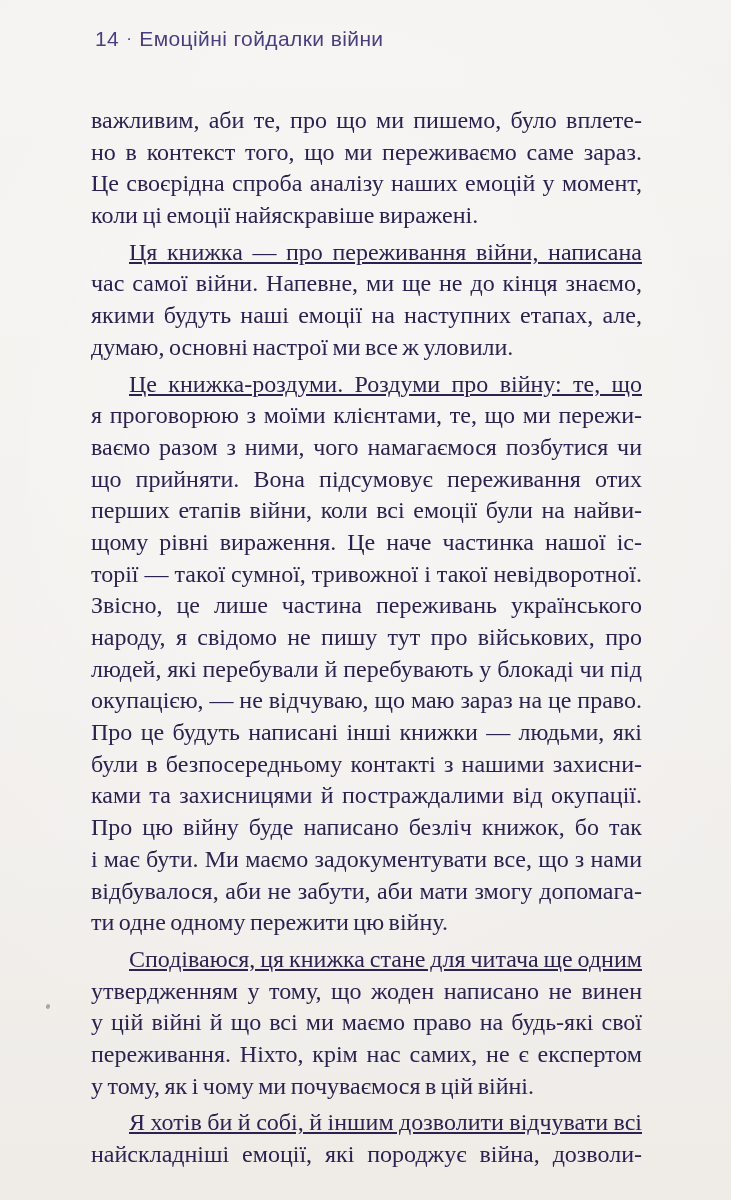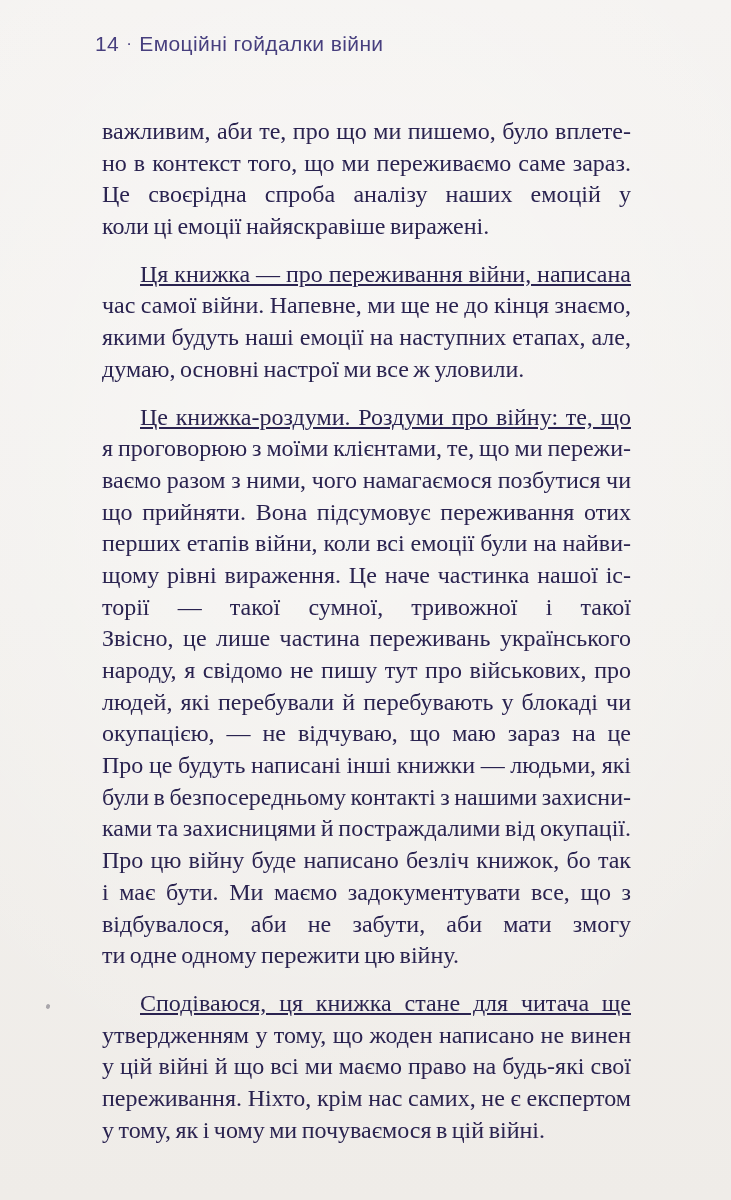--- a/index.html
+++ b/index.html
@@ -20,40 +20,40 @@
     width: 731px; height: 1200px;
     background:
       radial-gradient(120% 90% at 45% 38%, rgba(255,255,255,0.40), rgba(255,255,255,0) 62%),
       linear-gradient(180deg, #f5f3f1 0%, #f2f0ed 50%, #efece8 100%);
   }
   .running-head {
     position: absolute;
     left: 95px; top: 26px;
     font-family: "Liberation Sans", sans-serif;
     font-size: 21px;
-    line-height: 35px;
+    line-height: 26px;
     letter-spacing: 0.4px;
     color: var(--header-text, #473f7e);
     white-space: nowrap;
   }
   .running-head .sep {
     display: inline-block;
     margin: 0 7px;
     transform: translateY(-2px);
     font-size: 17px;
   }
   .text-block {
     position: absolute;
     left: 86px; top: 100px;
     width: 561px;
     color: var(--body-text, #2a2350);
     font-size: 24px;
     word-spacing: -1.5px;
   }
-  .paragraph { margin: 16px; }
+  .paragraph { margin: 5px; }
   .line {
     height: 31.7px;
     line-height: 31.7px;
     text-align: justify;
     overflow: hidden;
   }
   .line.just { text-align-last: justify; }
   .line.indent { text-indent: 38px; text-decoration: underline; }
   .margin-dot {
     position: absolute;
@@ -109,15 +109,19 @@
         <div class="line just">відбувалося, аби не забути, аби мати змогу допомага-</div>
         <div class="line">ти одне одному пережити цю війну.</div>
       </div>
       <div class="paragraph">
         <div class="line indent just">Сподіваюся, ця книжка стане для читача ще одним</div>
         <div class="line just">утвердженням у тому, що жоден написано не винен</div>
         <div class="line just">у цій війні й що всі ми маємо право на будь-які свої</div>
         <div class="line just">переживання. Ніхто, крім нас самих, не є експертом</div>
         <div class="line">у тому, як і чому ми почуваємося в цій війні.</div>
       </div>
+      <div class="paragraph">
+        <div class="line indent just">Я хотів би й собі, й іншим дозволити відчувати всі</div>
+        <div class="line just">найскладніші емоції, які породжує війна, дозволи-</div>
+      </div>
     </main>
 
 </div>
 
 </body></html>

